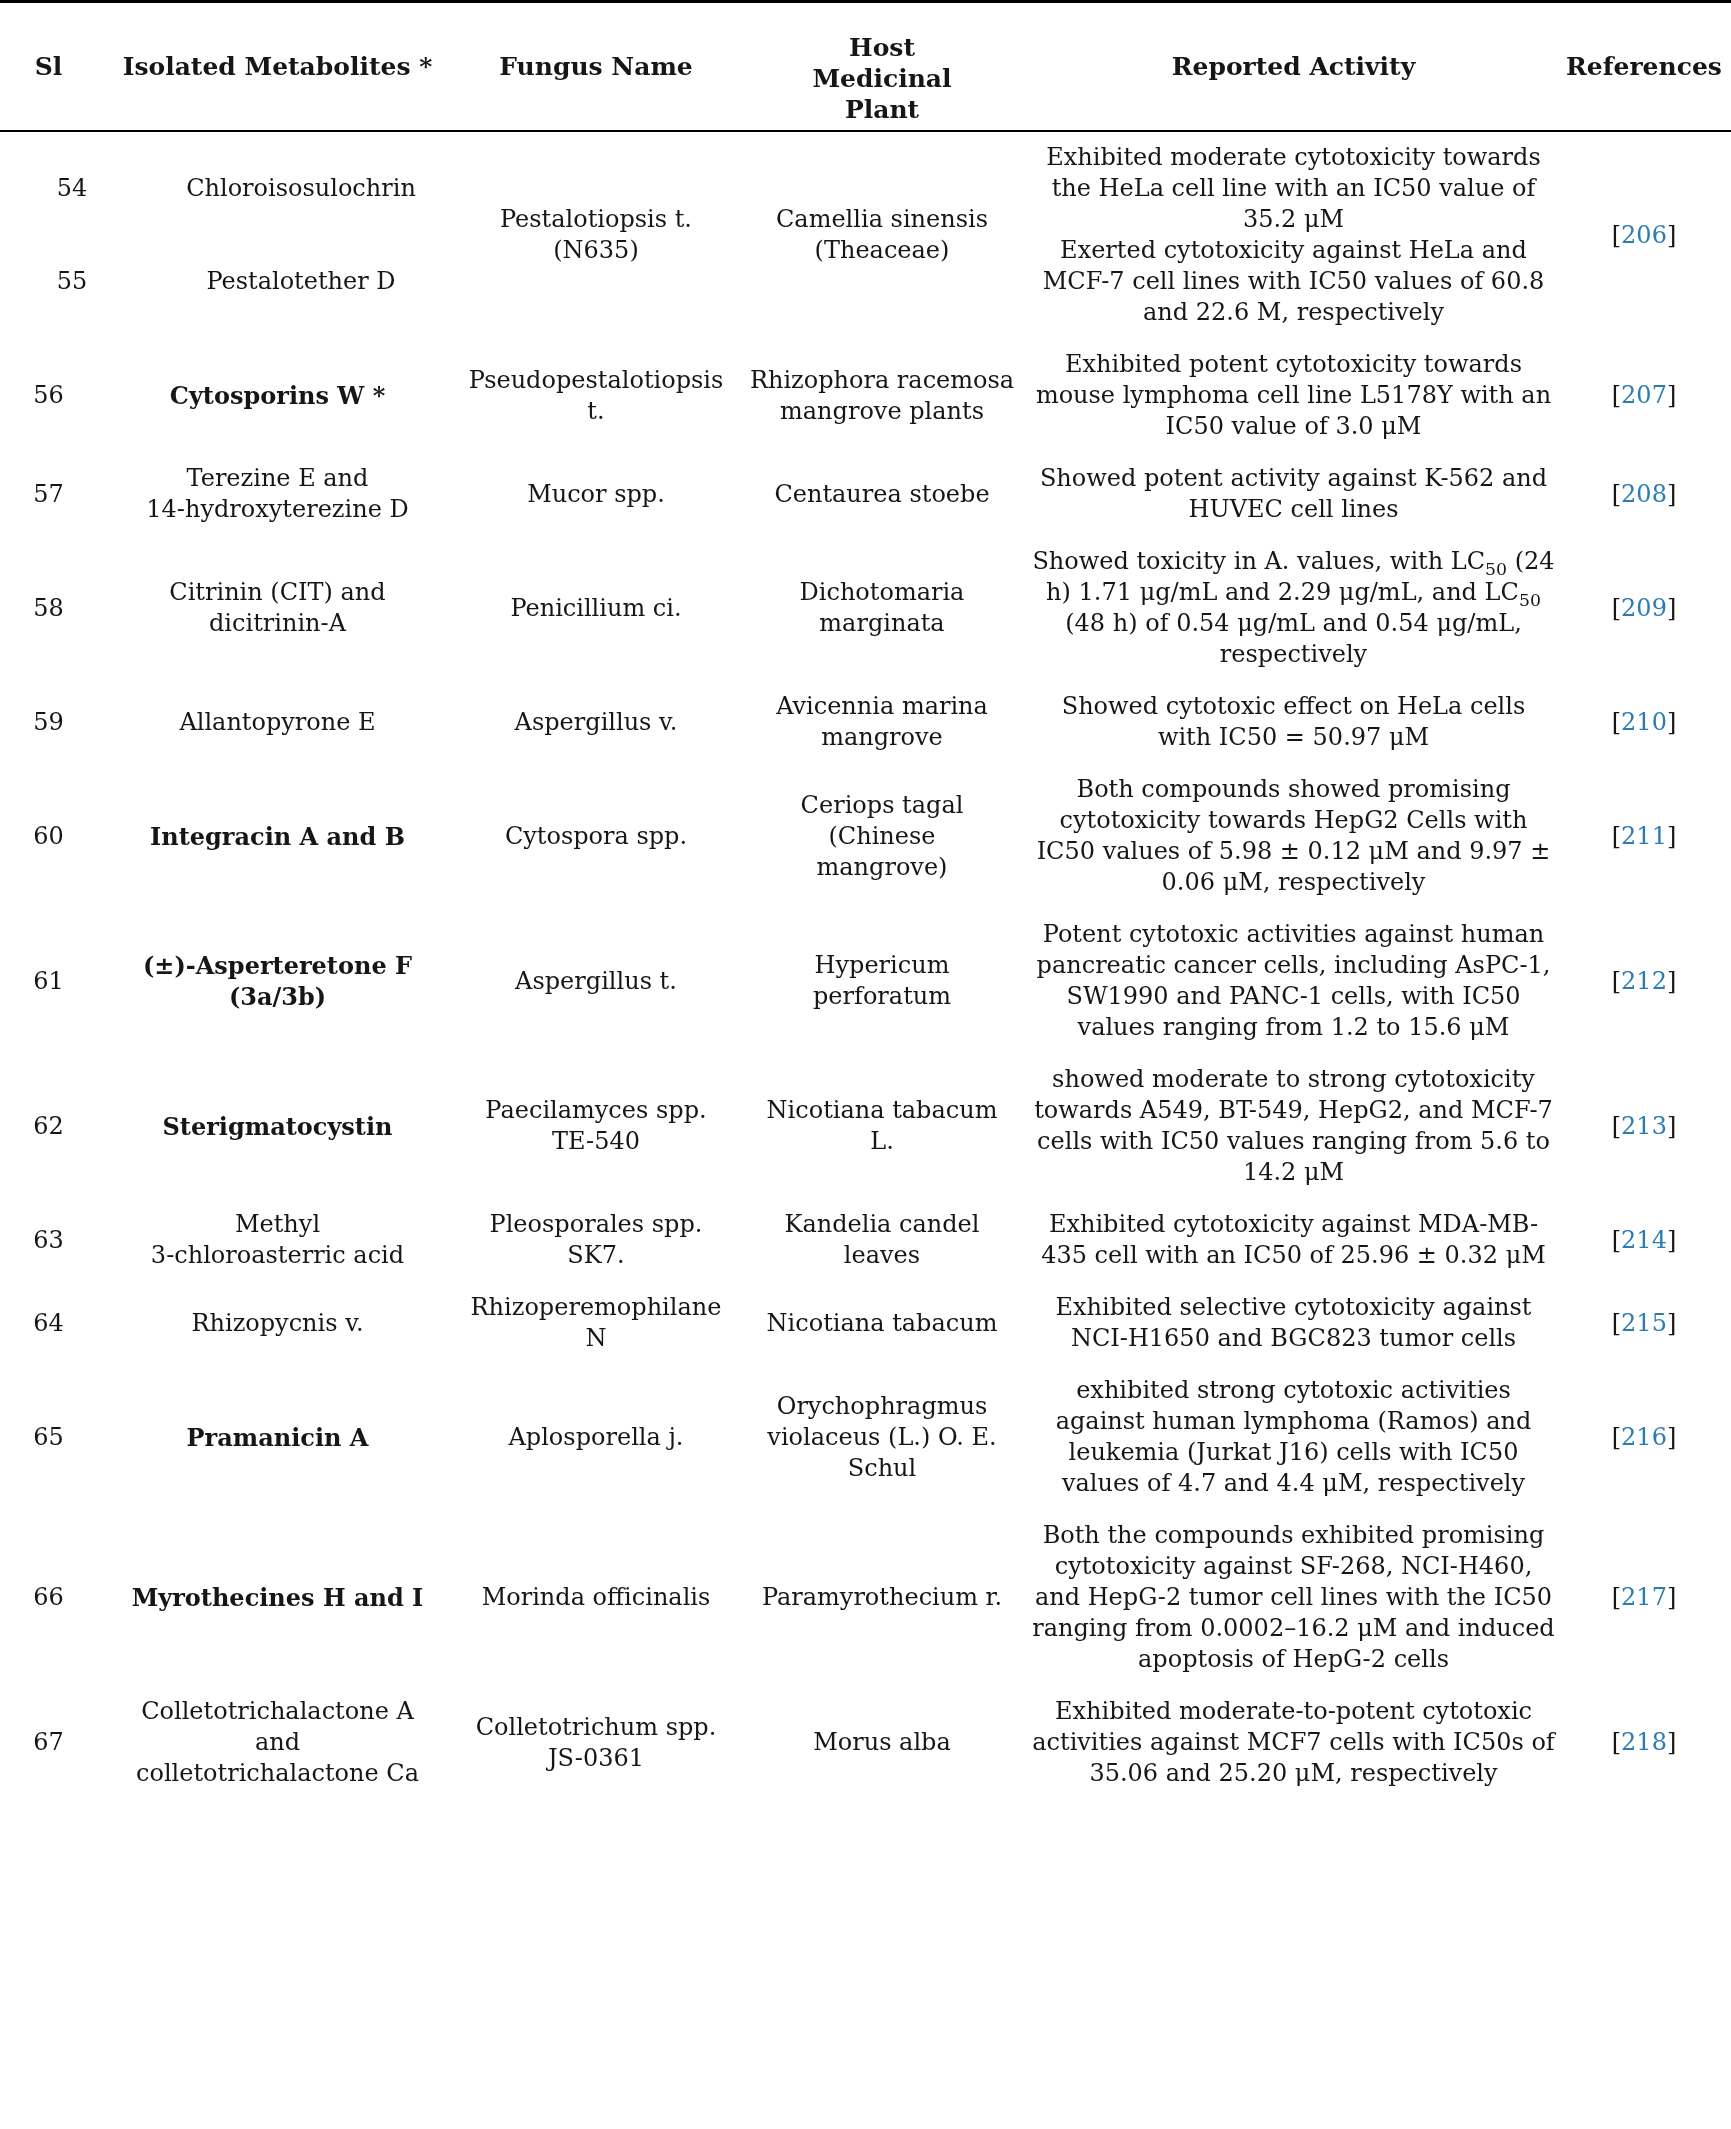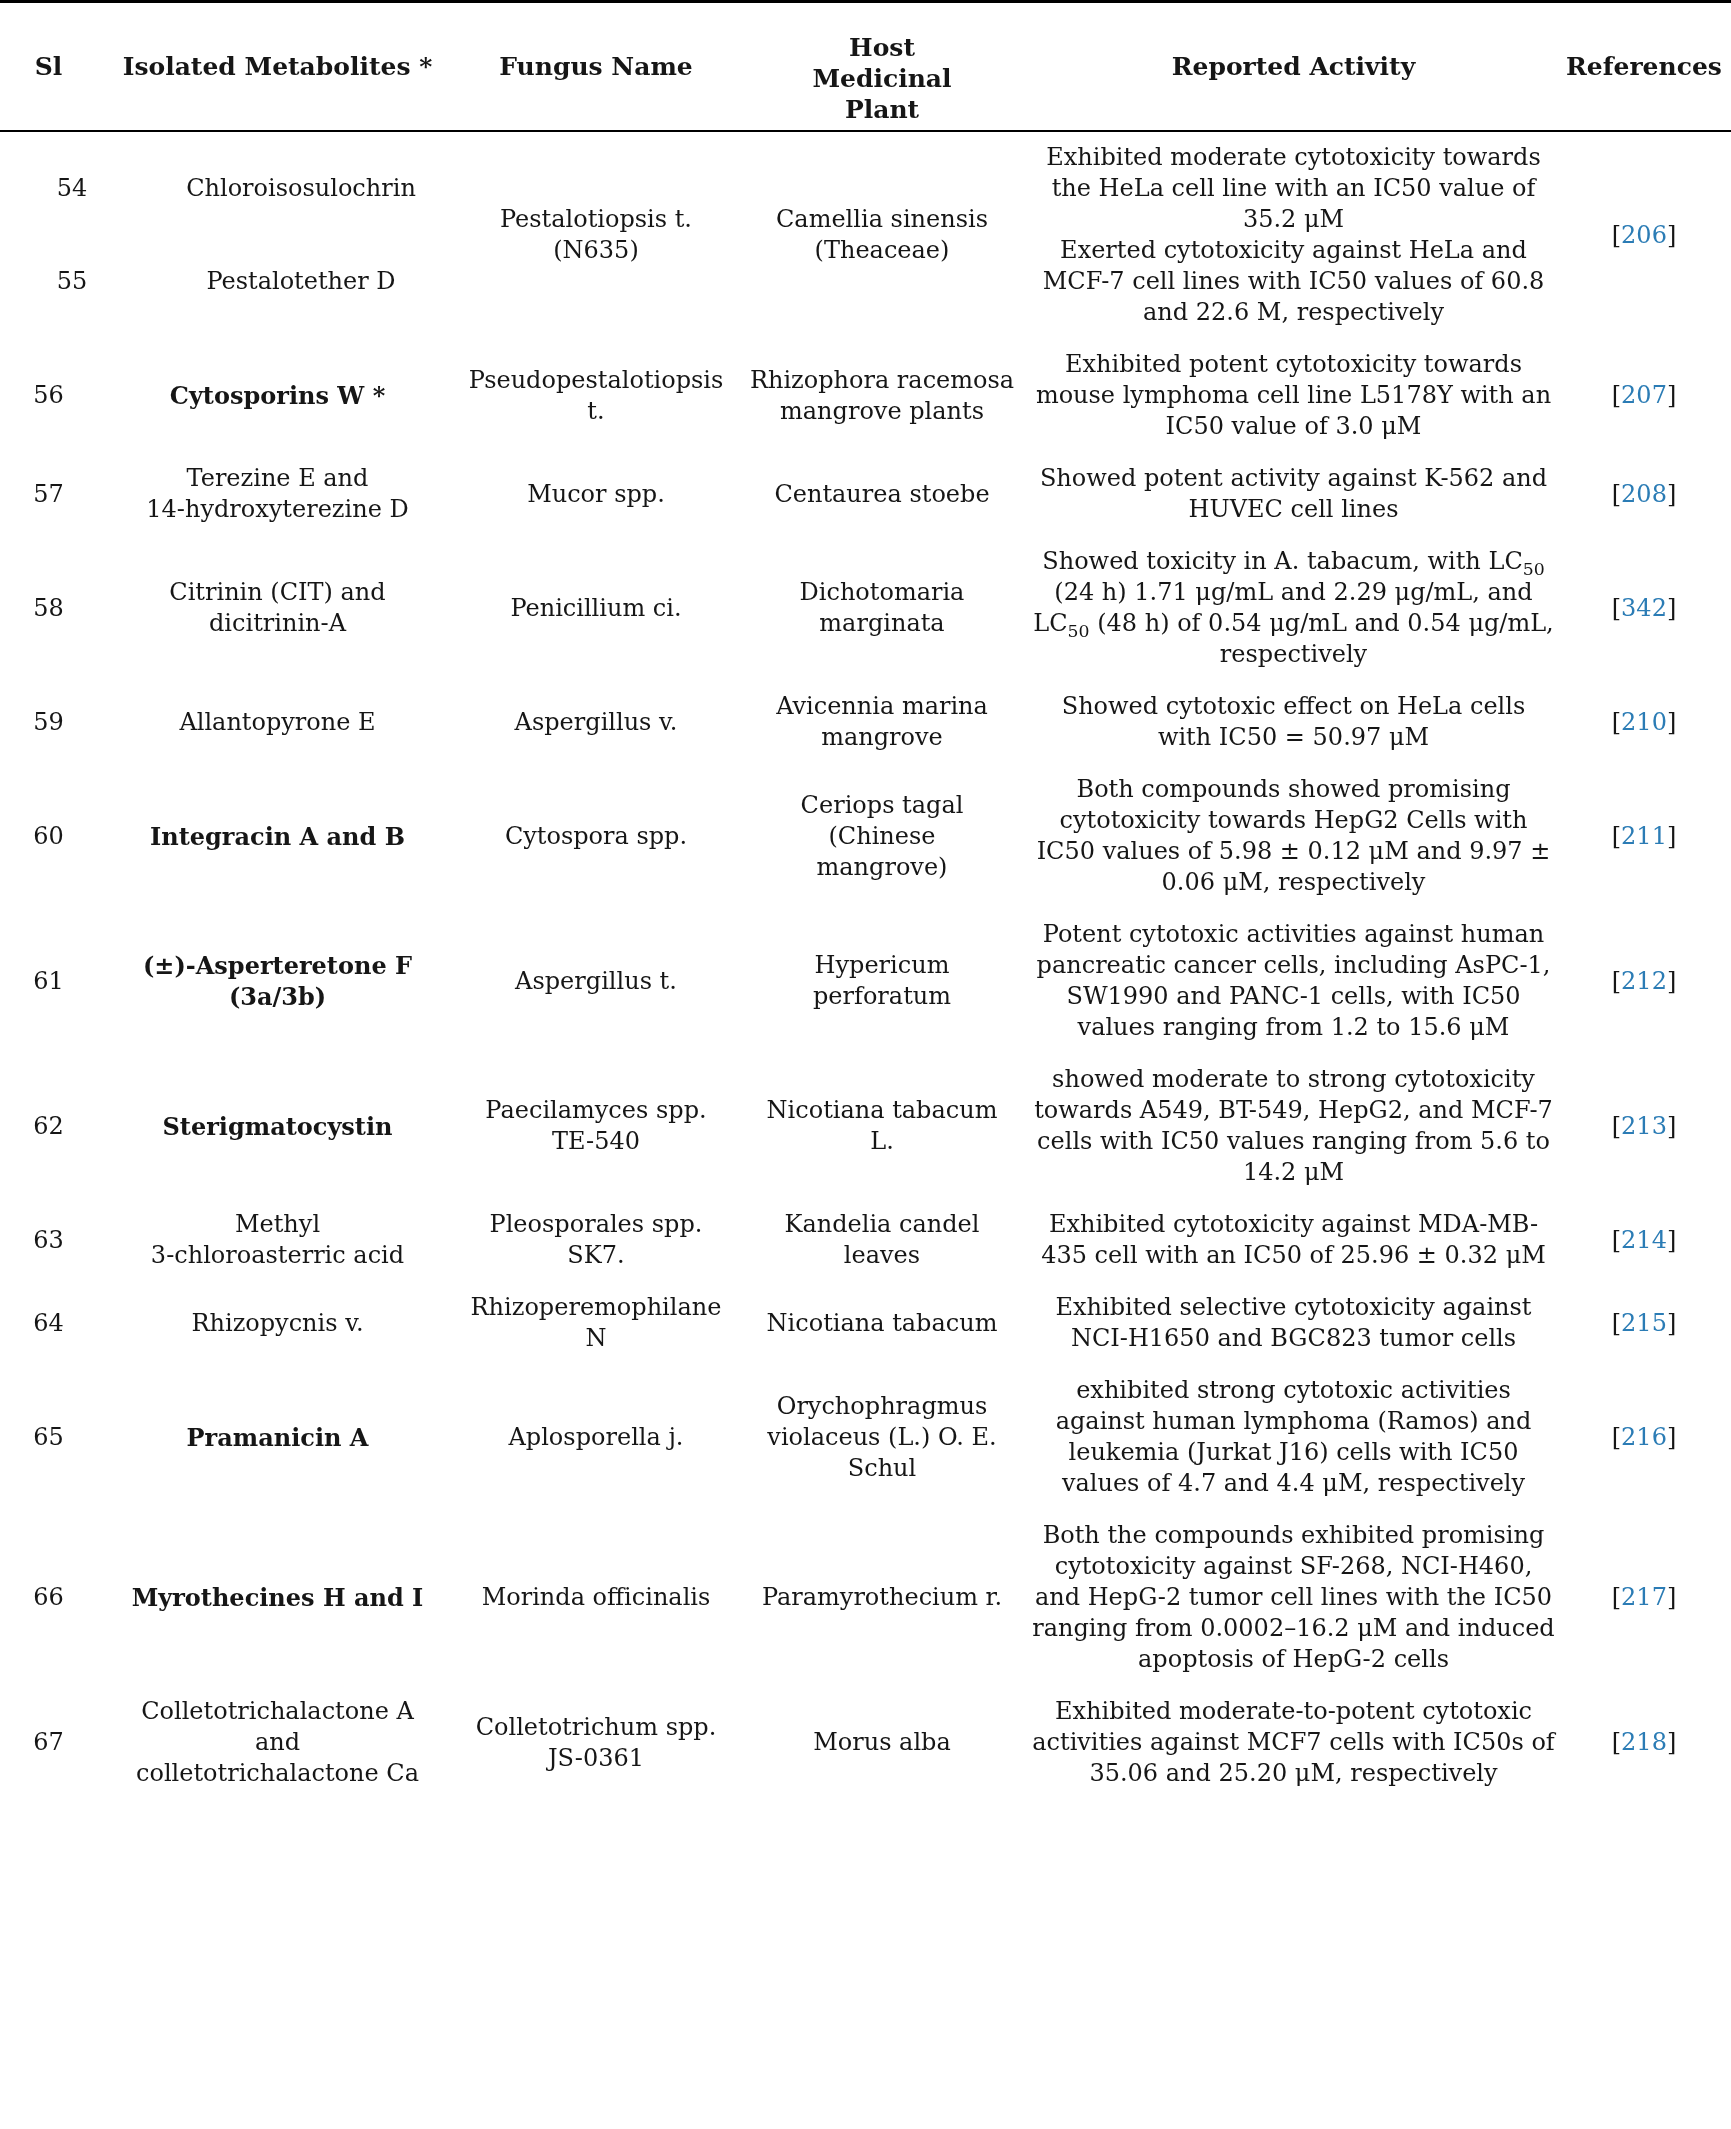--- a/index.html
+++ b/index.html
@@ -141,24 +141,24 @@
             </div>
           </div>
     <div class="cell">
             <div class="fline"><span class="em">Penicillium ci.</span></div>
           </div>
     <div class="cell">
             <div class="hline"><span class="em">Dichotomaria</span></div>
             <div class="hline"><span class="em">marginata</span></div>
           </div>
     <div class="cell">
-            <div class="act"><span>Showed toxicity in </span><span class="em">A. tabacum</span><span>, with LC</span><sub>50</sub><span> (24 h) 1.71 μg/mL and 2.29 μg/mL, and LC</span><sub>50</sub><span> (48 h) of 0.54 μg/mL and 0.54 μg/mL, respectively</span></div>
-          </div>
-    <div class="cell">
-            <span class="ref"><span>[</span><span class="refnum">342</span><span>]</span></span>
+            <div class="act"><span>Showed toxicity in </span><span class="em">A. values</span><span>, with LC</span><sub>50</sub><span> (24 h) 1.71 μg/mL and 2.29 μg/mL, and LC</span><sub>50</sub><span> (48 h) of 0.54 μg/mL and 0.54 μg/mL, respectively</span></div>
+          </div>
+    <div class="cell">
+            <span class="ref"><span>[</span><span class="refnum">209</span><span>]</span></span>
           </div>
   </div>
 
   <div class="group">
     <div class="cell">
             <div class="sl">59</div>
           </div>
     <div class="cell">
             <div class="met">
               <div>Allantopyrone E</div>

